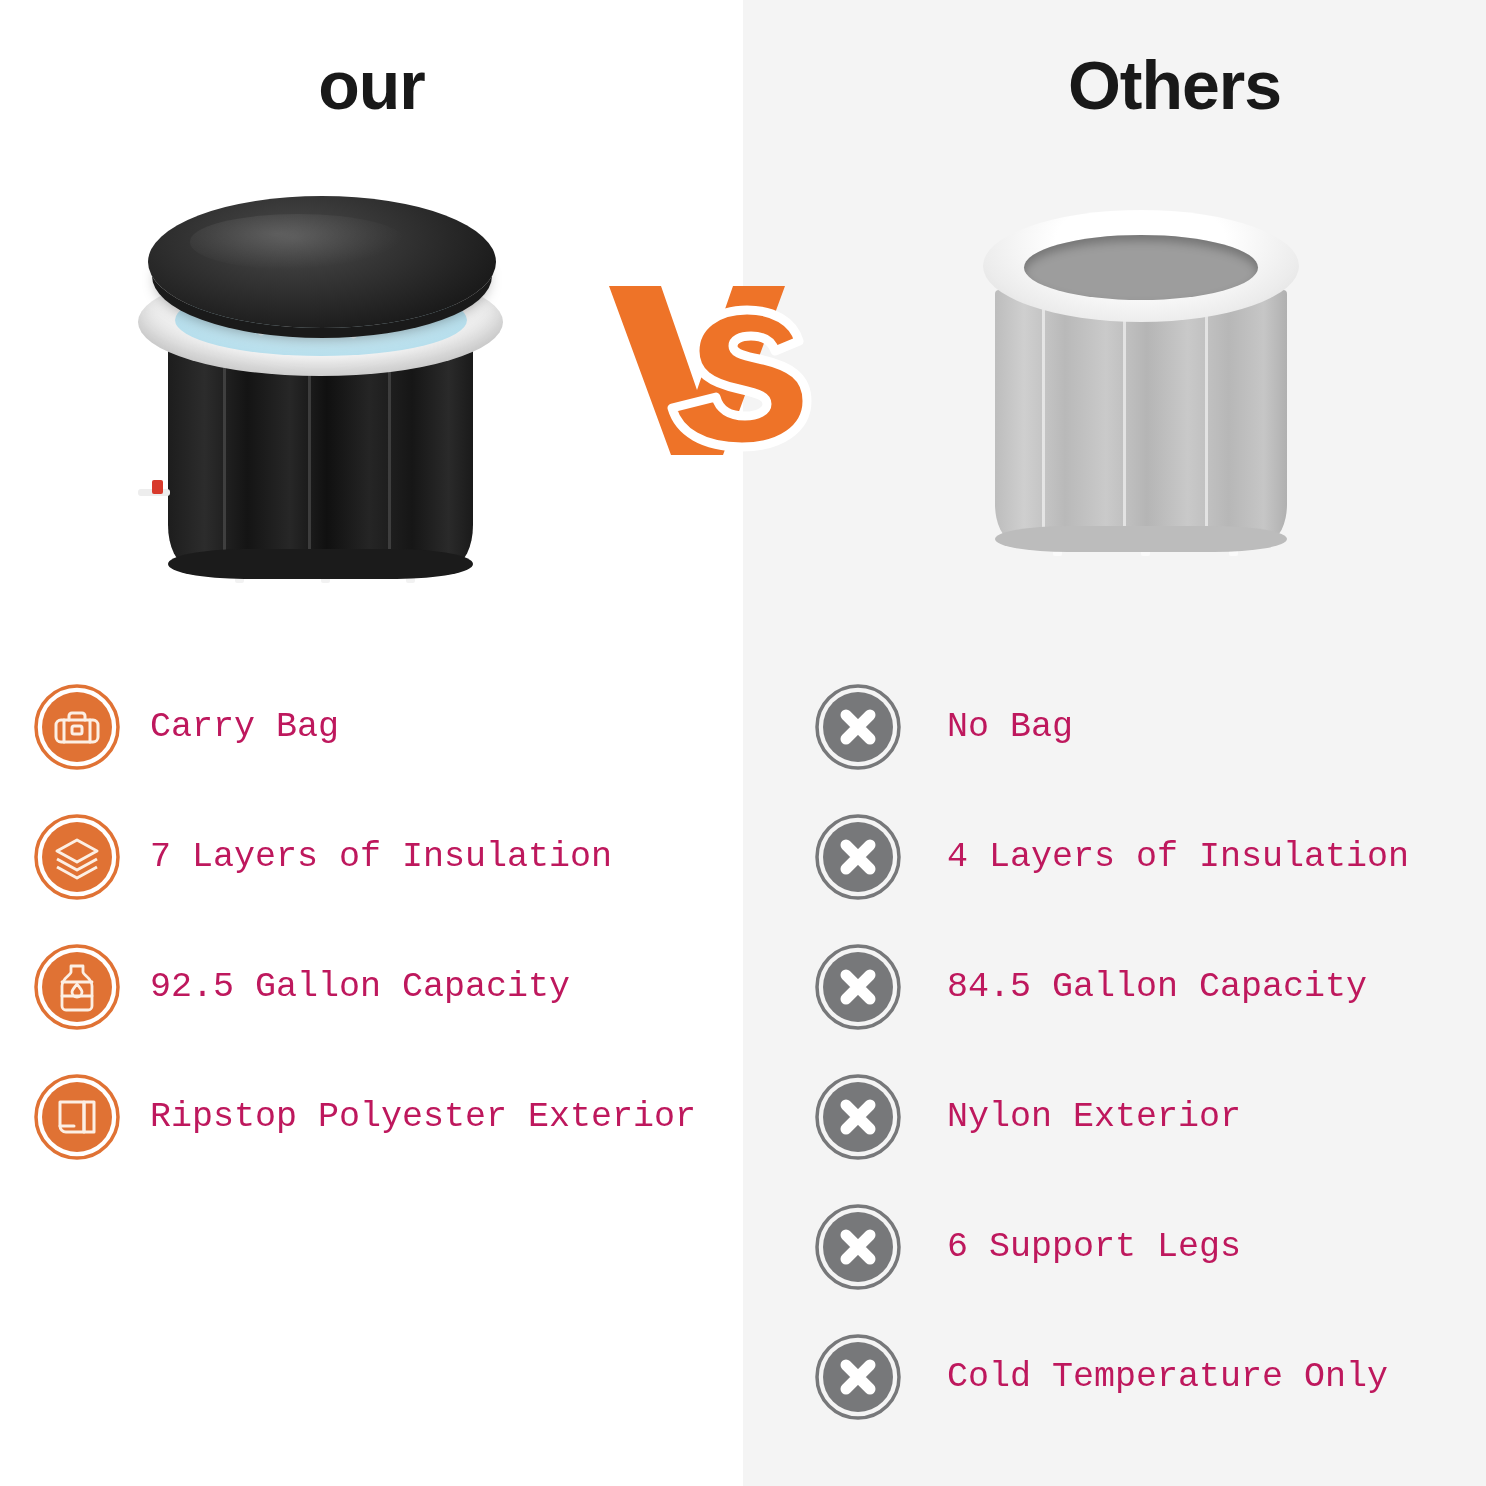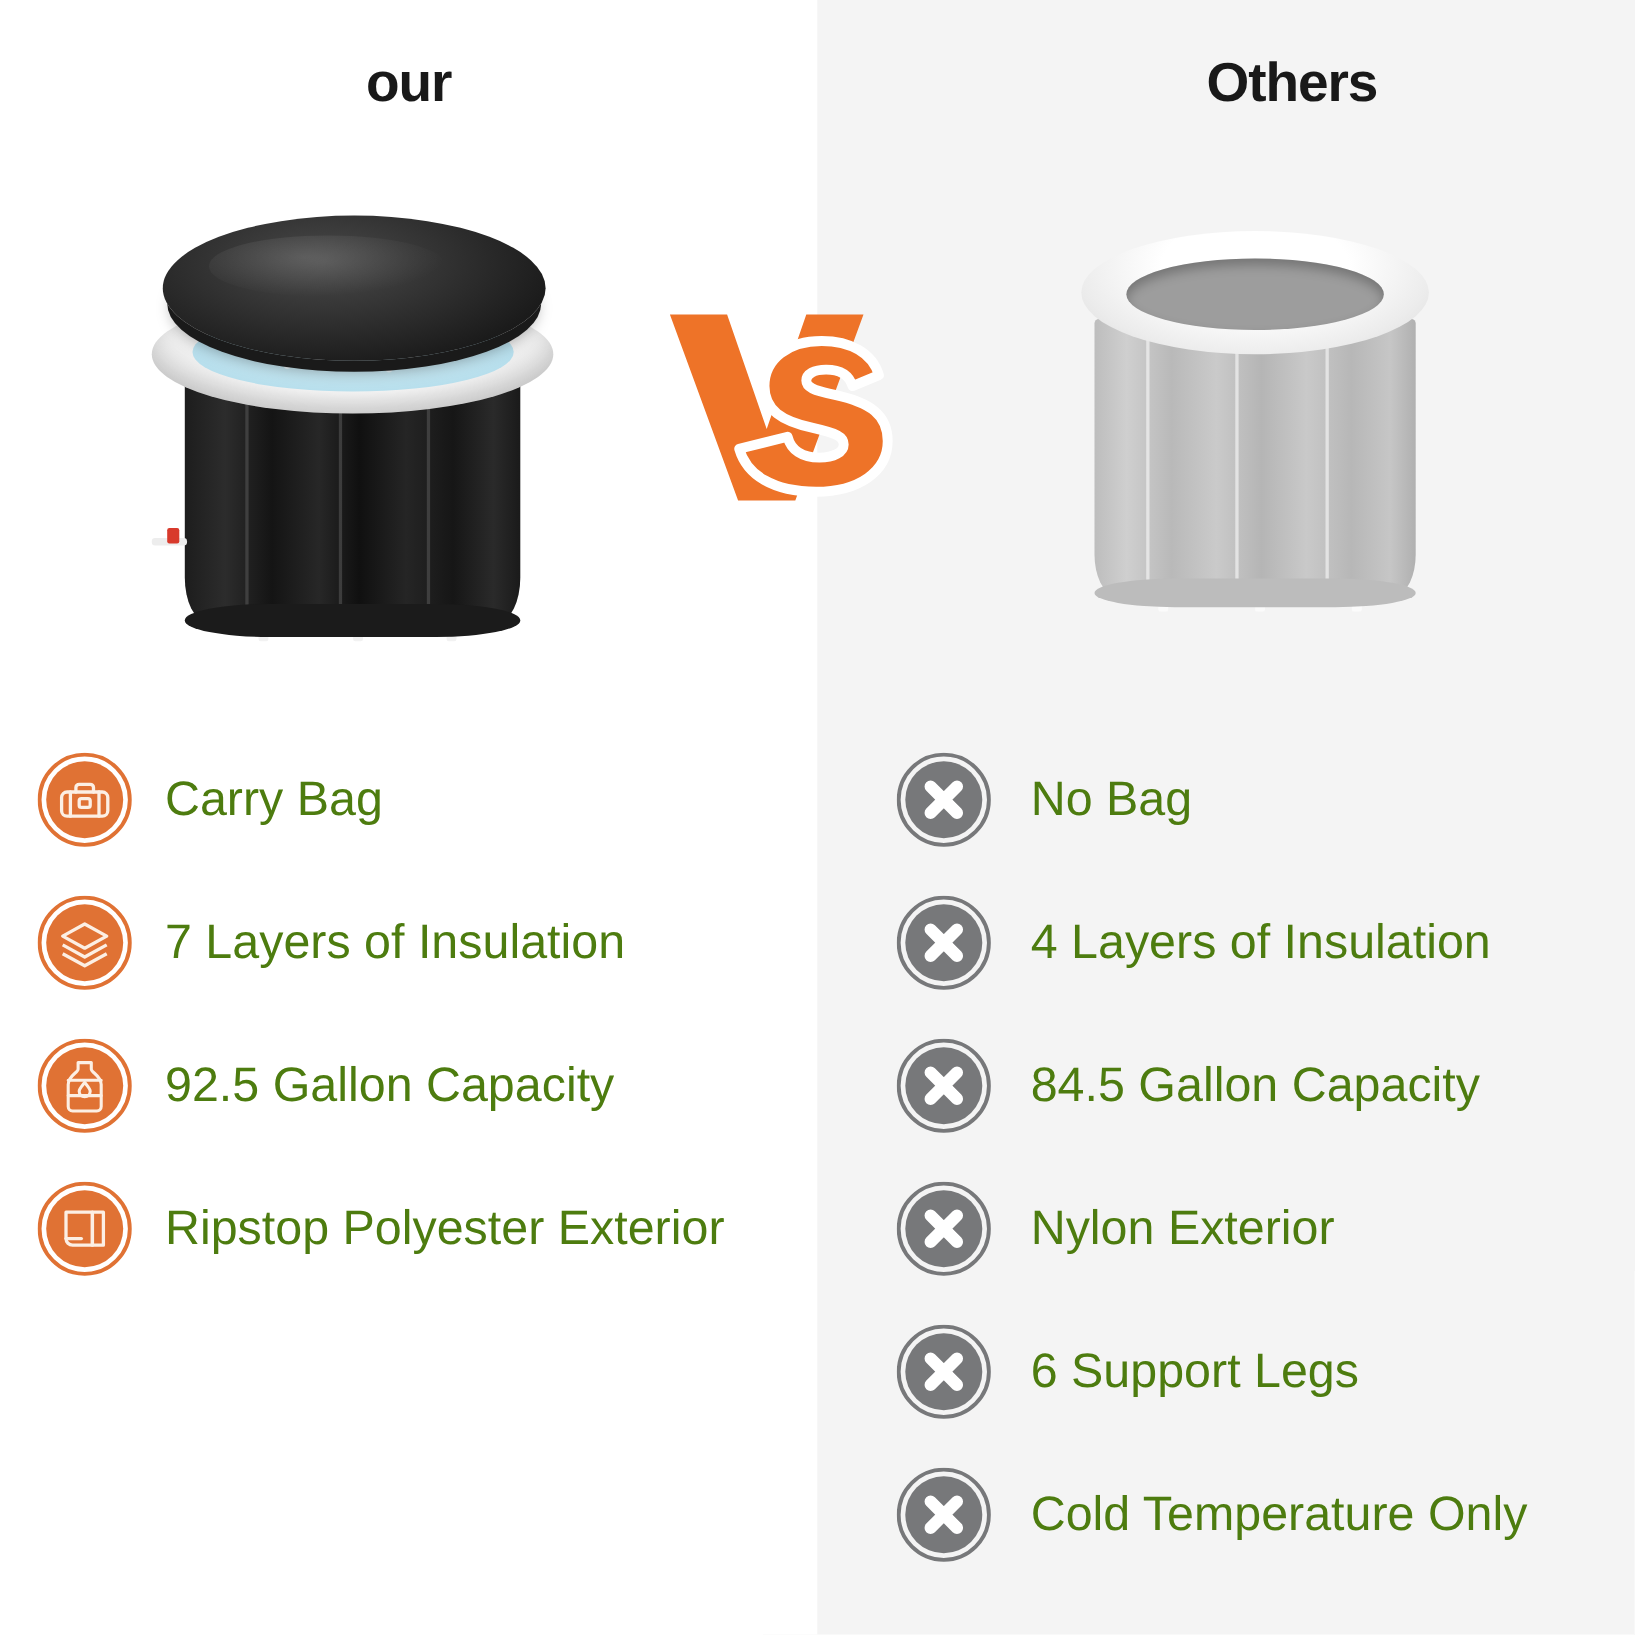--- a/index.html
+++ b/index.html
@@ -27,21 +27,21 @@
   }
   .panel-left  { background: #ffffff; }
   .panel-right { background: #f4f4f4; }
 
   
   .col-header {
     position: absolute;
     top: 48px;
     width: 100%;
     text-align: center;
-    font-size: 50px;
+    font-size: 68px;
     font-weight: 700;
     color: #191919;
     letter-spacing: -1px;
     line-height: 1.1;
   }
   .col-header.left-title  { padding-right: 380px; }
   .col-header.right-title { padding-left: 60px; }
 
   
   .stage {
@@ -267,27 +267,28 @@
     height: 130px;
   }
   .badge {
     flex: 0 0 auto;
     width: 86px;
     height: 86px;
     position: relative;
   }
   .feature-label {
     margin-left: 30px;
-    font-size: 44px;
+    font-size: 35px;
     line-height: 1.22;
-    color: #4d7c0f;
+    color: #be185d;
     font-weight: 400;
     max-width: 600px;
-  }
-  .right-list .feature-label { margin-left: 36px; }
+    font-family: Liberation Mono, monospace;
+  }
+  .right-list .feature-label { margin-left: 46px; }
 
   .svg-badge { display: block; width: 86px; height: 86px; }
 </style>
 </head>
 <body>
 
 <div class="page">
 
   <div class="panel panel-left">
 

